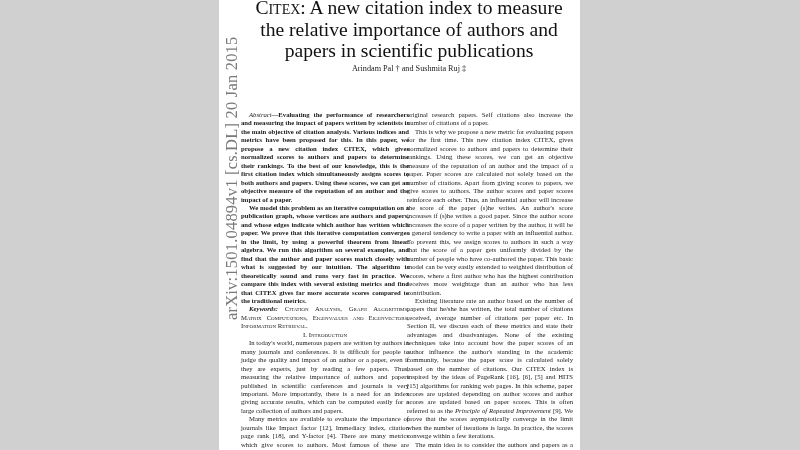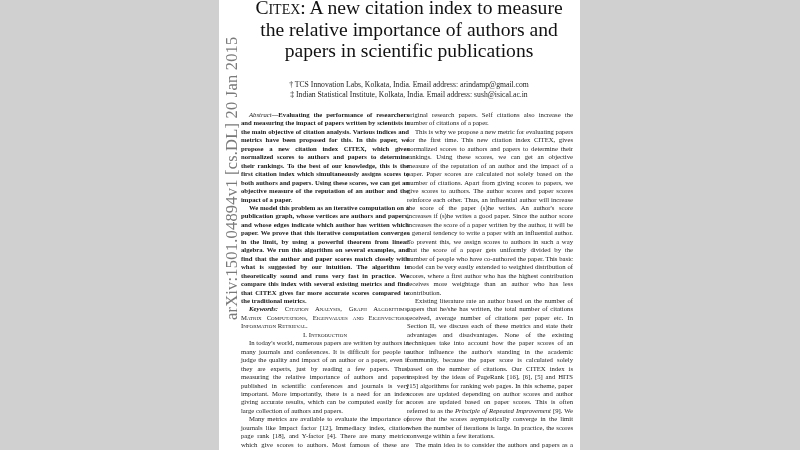--- a/index.html
+++ b/index.html
@@ -55,25 +55,22 @@
 </style>
 </head>
 <body>
 
 <div class="page">
 
   <div class="watermark">arXiv:1501.04894v1  [cs.DL]  20 Jan 2015</div>
 
   <div class="title"><span class="sc">Citex</span><span>: A new citation index to measure the relative importance of authors and papers in scientific publications</span></div>
 
+  <div class="authors">Arindam Pal † and Sushmita Ruj ‡</div>
 
-  <div class="affil">
-    <div>† TCS Innovation Labs, Kolkata, India. Email address: arindamp@gmail.com</div>
-    <div>‡ Indian Statistical Institute, Kolkata, India. Email address: sush@isical.ac.in</div>
-  </div>
 
   <div class="col left">
     <p class="abstract"><span class="lead">Abstract</span><span>—Evaluating the performance of researchers and measuring the impact of papers written by scientists is the main objective of citation analysis. Various indices and metrics have been proposed for this. In this paper, we propose a new citation index CITEX, which gives normalized scores to authors and papers to determine their rankings. To the best of our knowledge, this is the first citation index which simultaneously assigns scores to both authors and papers. Using these scores, we can get an objective measure of the reputation of an author and the impact of a paper.</span></p>
     <p class="abstract">We model this problem as an iterative computation on a publication graph, whose vertices are authors and papers, and whose edges indicate which author has written which paper. We prove that this iterative computation converges in the limit, by using a powerful theorem from linear algebra. We run this algorithm on several examples, and find that the author and paper scores match closely with what is suggested by our intuition. The algorithm is theoretically sound and runs very fast in practice. We compare this index with several existing metrics and find that CITEX gives far more accurate scores compared to the traditional metrics.</p>
     <p><span class="kw-label">Keywords:</span><span class="sc"> Citation Analysis, Graph Algorithms, Matrix Computations, Eigenvalues and Eigenvectors, Information Retrieval.</span></p>
     <p class="section-head">I. Introduction</p>
     <p>In today's world, numerous papers are written by authors in many journals and conferences. It is difficult for people to judge the quality and impact of an author or a paper, even if they are experts, just by reading a few papers. Thus, measuring the relative importance of authors and papers published in scientific conferences and journals is very important. More importantly, there is a need for an index giving accurate results, which can be computed easily for a large collection of authors and papers.</p>
     <p>Many metrics are available to evaluate the importance of journals like Impact factor [12], Immediacy index, citation page rank [18], and Y-factor [4]. There are many metrics which give scores to authors. Most famous of these are Hirsch's h-index [13], Individual h-index [1], Egghe's g-index [10], and Zhang's e-index [21]. However, till now, the only way to evaluate the impact of a paper, is to count the number of citations. It has been observed that surveys and review articles receive more citations than high quality</p>
   </div>
 

